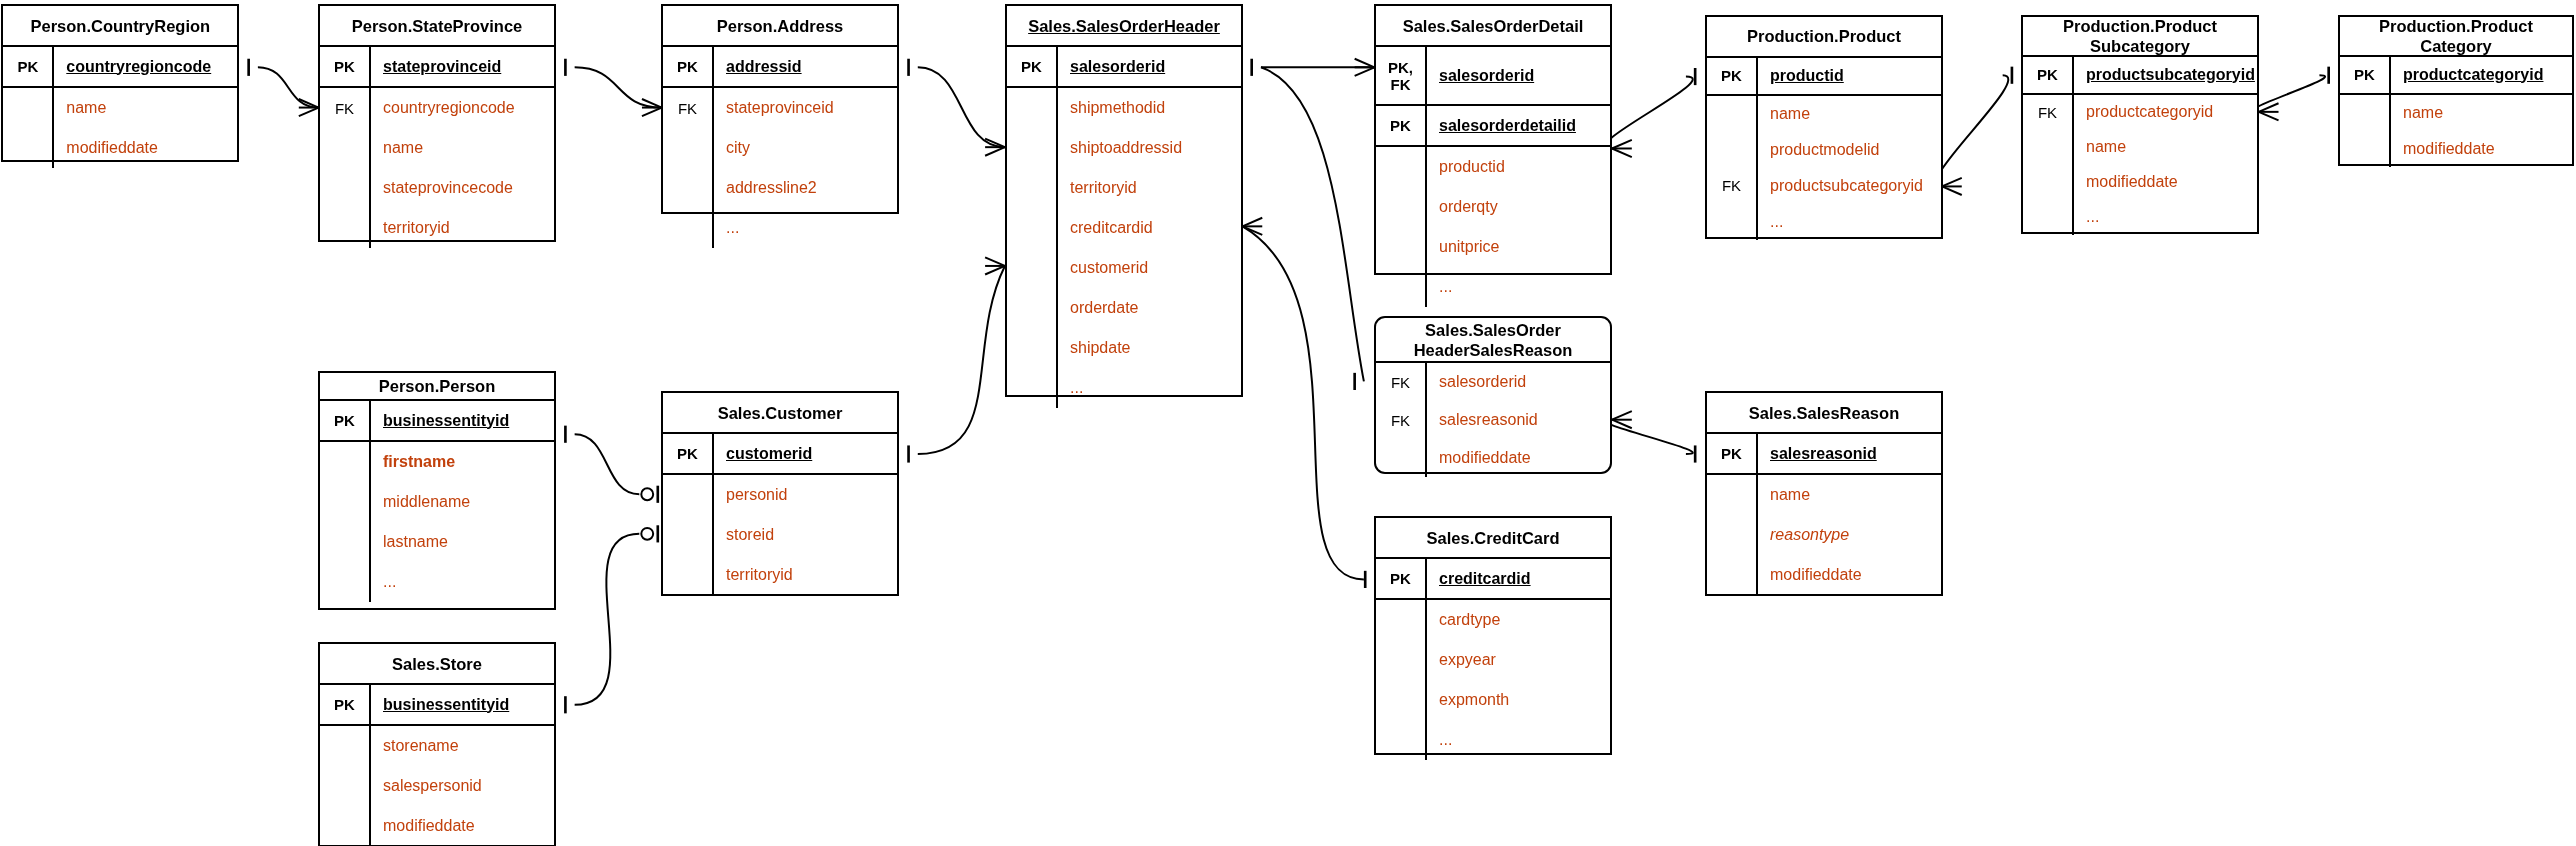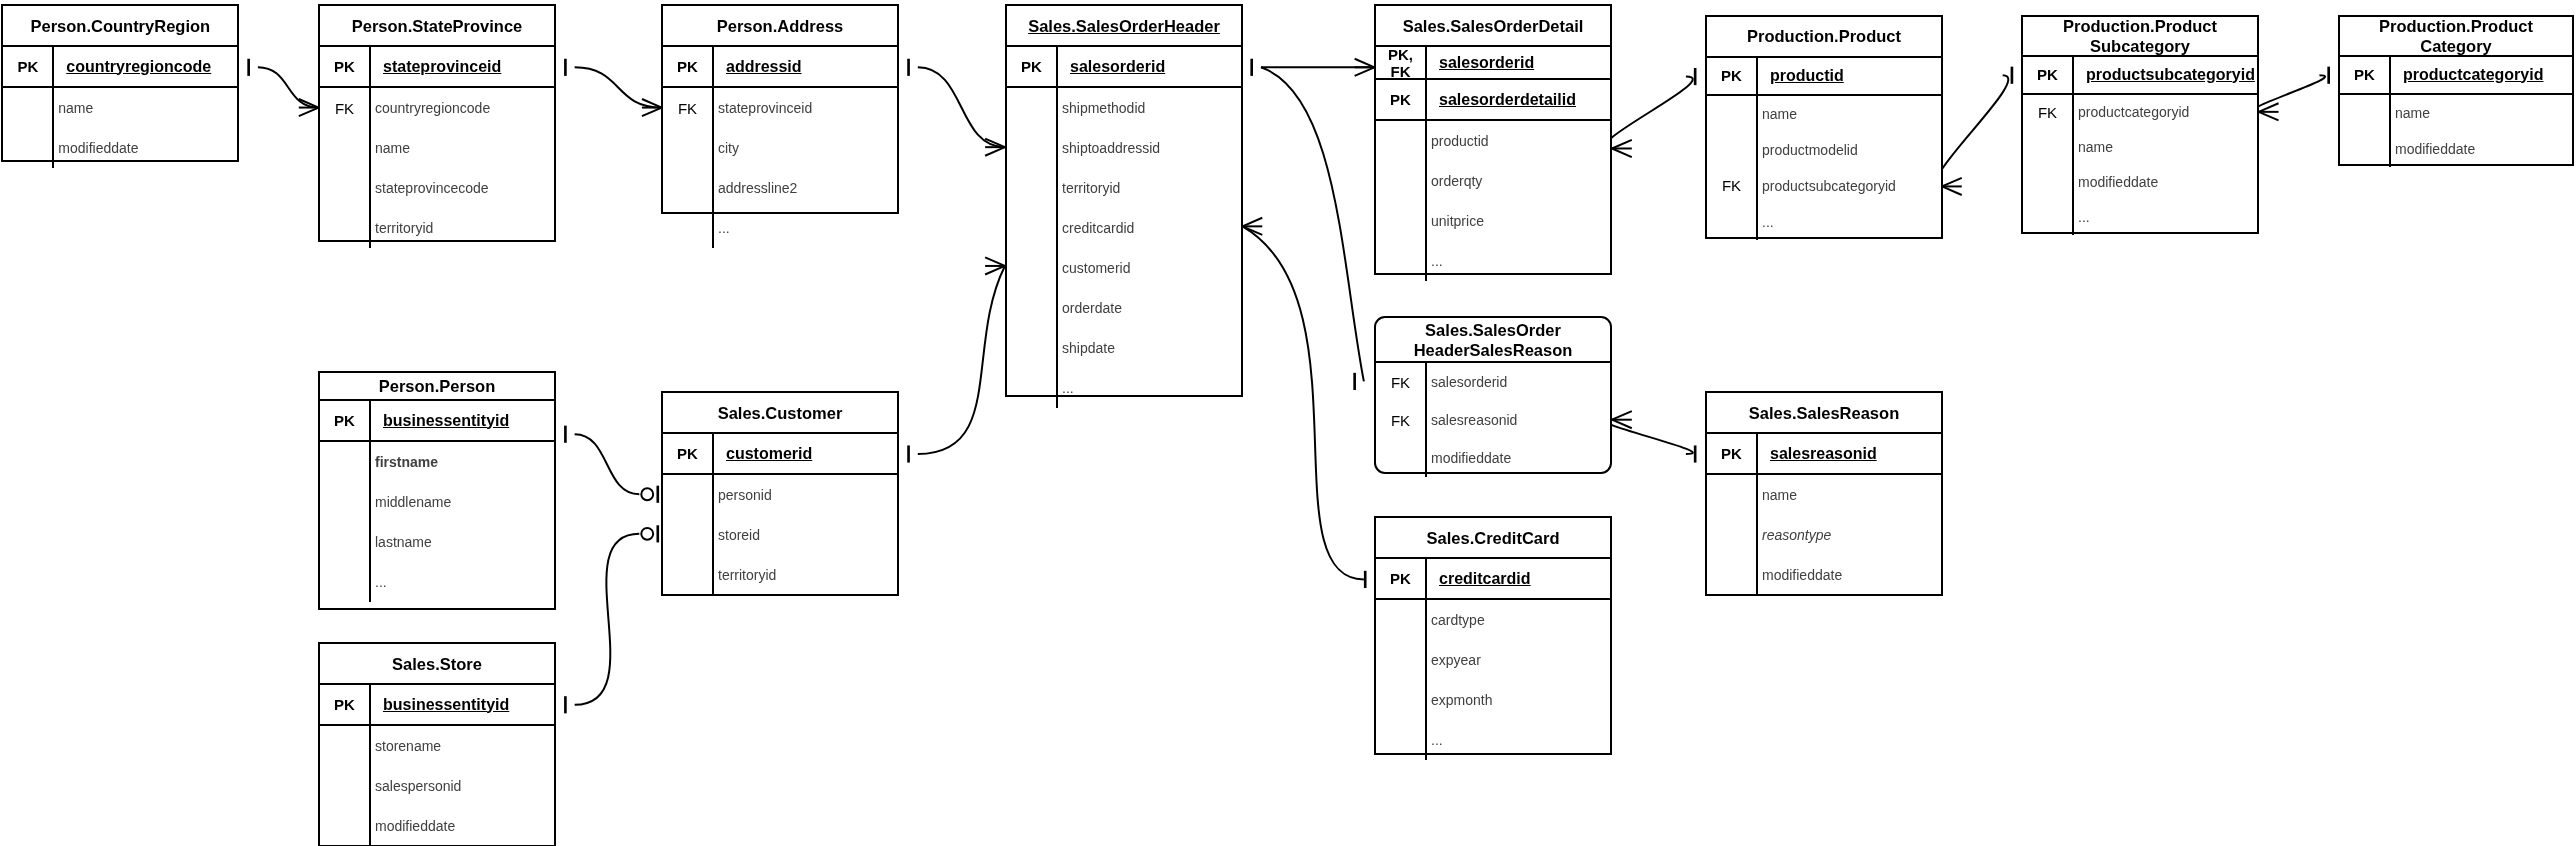--- a/index.html
+++ b/index.html
@@ -102,23 +102,23 @@
     color: #000000;
   }
   .stack-names {
     flex: 1 1 auto;
     display: flex;
     flex-direction: column;
   }
   .stack-names .nslot {
     display: flex;
     align-items: center;
-    padding-left: 4px;
-    font-size: 14px;
-    color: #404040;
+    padding-left: 12px;
+    font-size: 16px;
+    color: #c2410c;
   }
 </style>
 </head>
 <body>
 
 <div id="erd-root">
   <svg id="erd-svg" viewBox="0 0 3902 1282" xmlns="http://www.w3.org/2000/svg">
       <line x1="376" y1="89" x2="376" y2="115" stroke="#000000" stroke-width="4" stroke-linecap="butt"></line>
       <path d="M 390 102 C 440.6 102, 431.4 163, 482 163" fill="none" stroke="#000000" stroke-width="3"></path>
       <line x1="482" y1="163" x2="452" y2="150" stroke="#000000" stroke-width="3" stroke-linecap="butt"></line>
@@ -263,21 +263,21 @@
           <div class="nslot" style="height: 40px; flex: 0 0 40px;">creditcardid</div>
           <div class="nslot" style="height: 40px; flex: 0 0 40px;">customerid</div>
           <div class="nslot" style="height: 40px; flex: 0 0 40px;">orderdate</div>
           <div class="nslot" style="height: 40px; flex: 0 0 40px;">shipdate</div>
           <div class="nslot" style="height: 40px; flex: 0 0 40px;">...</div>
         </div>
       </div>
     </div>
     <div class="entity" style="left: 1374px; top: 4px; width: 238px; height: 271px;">
       <div class="entity-title" style="height: 41px;">Sales.SalesOrderDetail</div>
-      <div class="attr-row sep" style="height: 33px;">
+      <div class="attr-row sep" style="height: 59px;">
         <div class="key-cell">PK,
 FK</div>
         <div class="name-cell pk">salesorderid</div>
       </div>
       <div class="attr-row sep" style="height: 41px;">
         <div class="key-cell">PK</div>
         <div class="name-cell pk">salesorderdetailid</div>
       </div>
       <div class="attr-stack" style="flex: 1 1 auto;">
         <div class="stack-keys">

